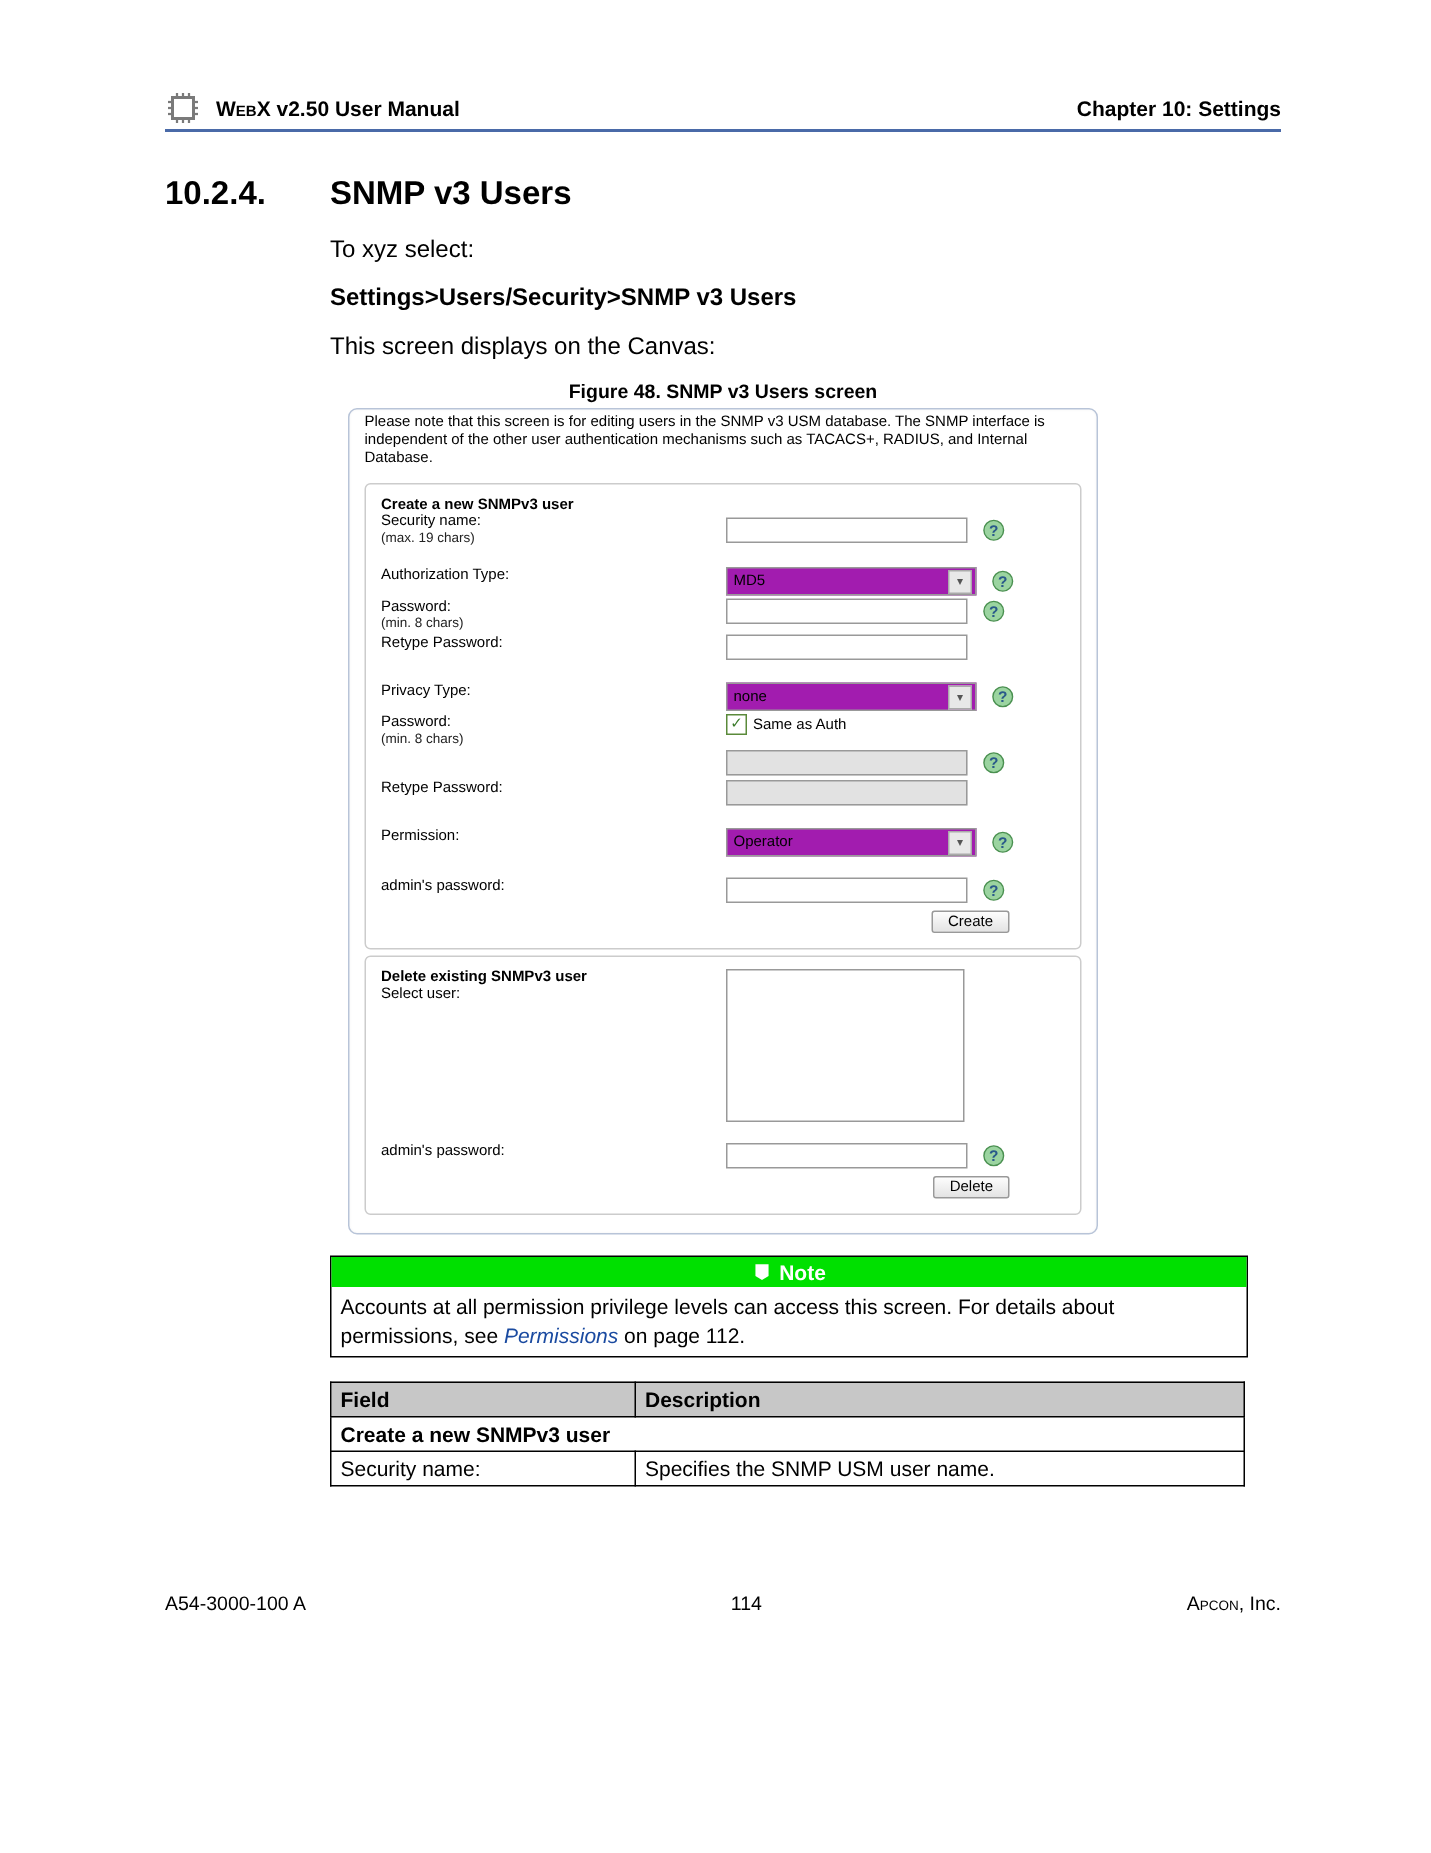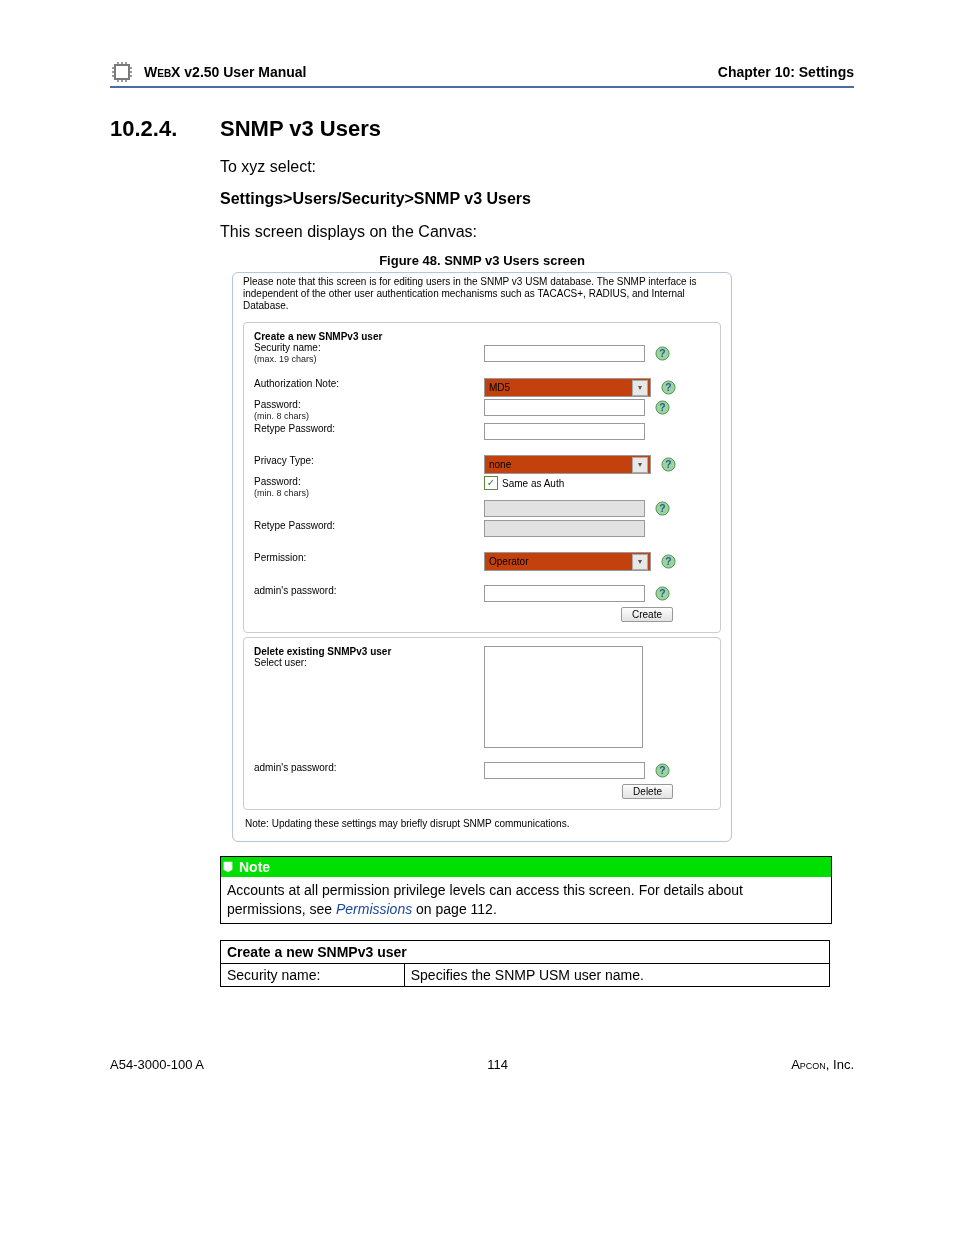--- a/index.html
+++ b/index.html
@@ -119,21 +119,21 @@
     border: 1px solid #999;
     background: #fff;
     font-size: 10px;
     padding: 0 2px;
   }
   .txt-input.disabled { background: #e2e2e2; }
   .sel {
     width: 159px;
     height: 17px;
     border: 1px solid #999;
-    background: #c2410c;
+    background: #a21caf;
     font-size: 10px;
     display: flex;
     align-items: center;
     justify-content: space-between;
     padding: 0 2px 0 4px;
   }
   .sel-arrow {
     width: 14px;
     height: 14px;
     background: #e8e8e8;
@@ -191,21 +191,21 @@
     width: 610px;
   }
   .note-head {
     background: #00e000;
     color: #fff;
     font-weight: bold;
     text-align: center;
     padding: 2px 0;
     display: flex;
     align-items: center;
-    justify-content: flex-start;
+    justify-content: center;
     gap: 4px;
     font-size: 14px;
   }
   .note-body {
     padding: 4px 6px;
     font-size: 14px;
     line-height: 1.35;
   }
   .note-body a { color: #1a4aa0; font-style: italic; text-decoration: none; }
   
@@ -284,21 +284,21 @@
           <svg class="help-icon" viewBox="0 0 16 16">
               <circle cx="8" cy="8" r="7" fill="#9bd4a0" stroke="#4a9050"></circle>
               <text x="8" y="12" text-anchor="middle" font-size="11" font-weight="bold" fill="#2a5a8a">?</text>
             </svg>
         </div>
       </div>
 
       <div class="vspace"></div>
 
       <div class="frow">
-        <div class="flabel">Authorization Note:</div>
+        <div class="flabel">Authorization Type:</div>
         <div class="fctrl">
           <div class="sel">
             <span>MD5</span>
             <span class="sel-arrow">▾</span>
           </div>
           <svg class="help-icon" viewBox="0 0 16 16">
               <circle cx="8" cy="8" r="7" fill="#9bd4a0" stroke="#4a9050"></circle>
               <text x="8" y="12" text-anchor="middle" font-size="11" font-weight="bold" fill="#2a5a8a">?</text>
             </svg>
         </div>
@@ -417,38 +417,41 @@
               <circle cx="8" cy="8" r="7" fill="#9bd4a0" stroke="#4a9050"></circle>
               <text x="8" y="12" text-anchor="middle" font-size="11" font-weight="bold" fill="#2a5a8a">?</text>
             </svg>
         </div>
       </div>
       <div class="btn-row">
         <button class="btn">Delete</button>
       </div>
     </div>
 
-    <div class="footer-note">Note: Updating these settings may briefly disrupt SNMP communications.</div>
   </div>
 
 
   <div class="note-box">
     <div class="note-head">
       <svg width="14" height="14" viewBox="0 0 16 16">
           <path d="M3 2 L13 2 L13 11 L8 14 L3 11 Z" fill="#fff"></path>
         </svg>
       <span>Note</span>
     </div>
     <div class="note-body">
       <span>Accounts at all permission privilege levels can access this screen. For details about permissions, see </span><a href="#">Permissions</a><span> on page 112.</span>
     </div>
   </div>
 
   <table class="field-table">
     <tbody>
+        <tr>
+      <th style="width:190px">Field</th>
+      <th>Description</th>
+    </tr>
     <tr>
       <td colspan="2" class="ft-span">Create a new SNMPv3 user</td>
     </tr>
     <tr>
       <td>Security name:</td>
       <td>Specifies the SNMP USM user name.</td>
     </tr>
   </tbody>
     </table>
 

